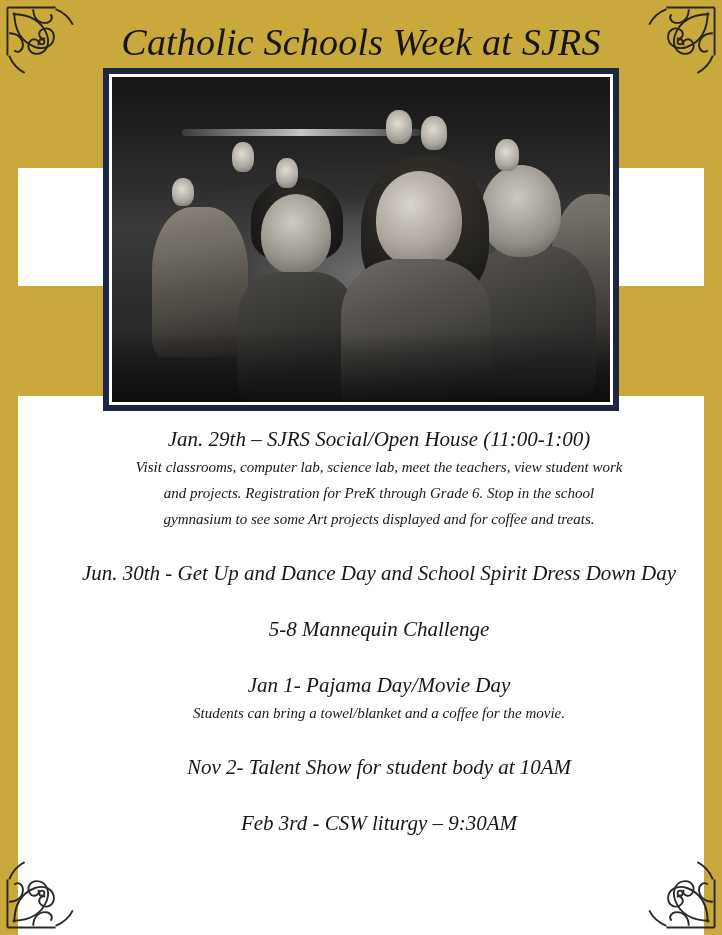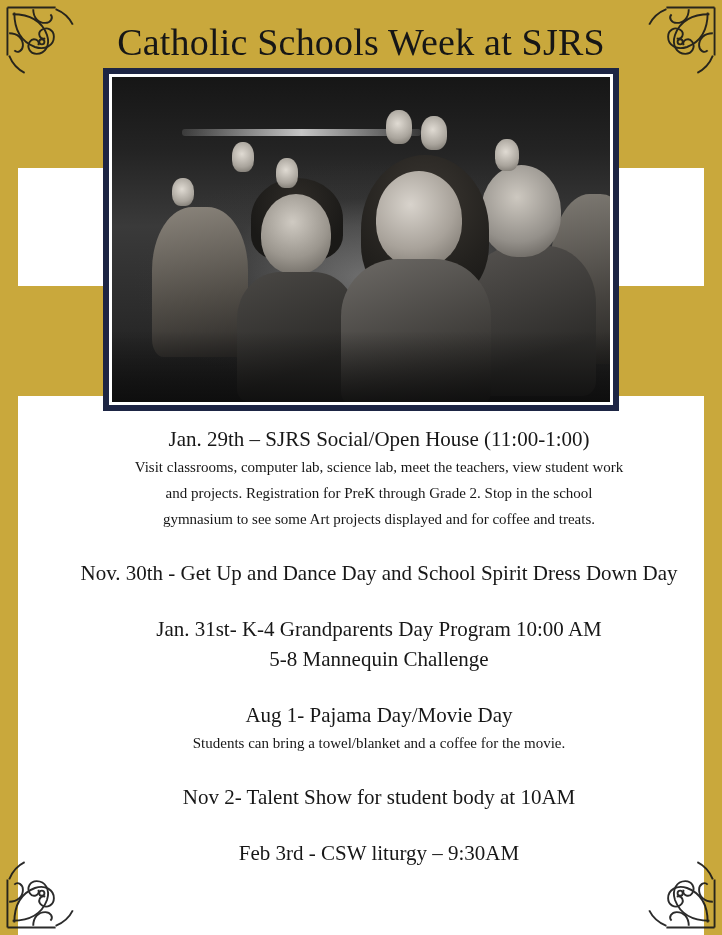--- a/index.html
+++ b/index.html
@@ -8,20 +8,21 @@
     background: #ffffff;
   }
   .poster {
     position: relative;
     width: 722px;
     height: 935px;
     background: #7dd3fc;
     overflow: hidden;
     font-family: "Liberation Serif", serif;
     color: #1b1b1b;
+    font-style: italic;
   }
   
   .band-white-top {
     position: absolute;
     left: 0;
     top: 168px;
     width: 100%;
     height: 118px;
     background: #ffffff;
   }
@@ -308,41 +309,40 @@
         <div class="floor"></div>
       </div>
     </div>
   </div>
 
   <div class="body-text">
 
     <div class="block">
       <div class="hl">Jan. 29th – SJRS Social/Open House (11:00-1:00)</div>
       <div class="sub">Visit classrooms, computer lab, science lab, meet the teachers, view student work</div>
-      <div class="sub">and projects. Registration for PreK through Grade 2.  Stop in the school</div>
+      <div class="sub">and projects. Registration for PreK through Grade 6.  Stop in the school</div>
       <div class="sub">gymnasium to see some Art projects displayed and for coffee and treats.</div>
     </div>
 
     <div class="spacer-md"></div>
 
     <div class="block">
-      <div class="hl">Nov. 30th - Get Up and Dance Day and School Spirit Dress Down Day</div>
-    </div>
-
-    <div class="spacer-md"></div>
-
-    <div class="block">
-      <div class="hl">Jan. 31st- K-4 Grandparents Day Program 10:00 AM</div>
+      <div class="hl">Jun. 30th - Get Up and Dance Day and School Spirit Dress Down Day</div>
+    </div>
+
+    <div class="spacer-md"></div>
+
+    <div class="block">
       <div class="hl">5-8 Mannequin Challenge</div>
     </div>
 
     <div class="spacer-md"></div>
 
     <div class="block">
-      <div class="hl">Aug 1- Pajama Day/Movie Day</div>
+      <div class="hl">Jan 1- Pajama Day/Movie Day</div>
       <div class="sub">Students can bring a towel/blanket and a coffee for the movie.</div>
     </div>
 
     <div class="spacer-md"></div>
 
     <div class="block">
       <div class="hl">Nov 2- Talent Show for student body at 10AM</div>
     </div>
 
     <div class="spacer-md"></div>

